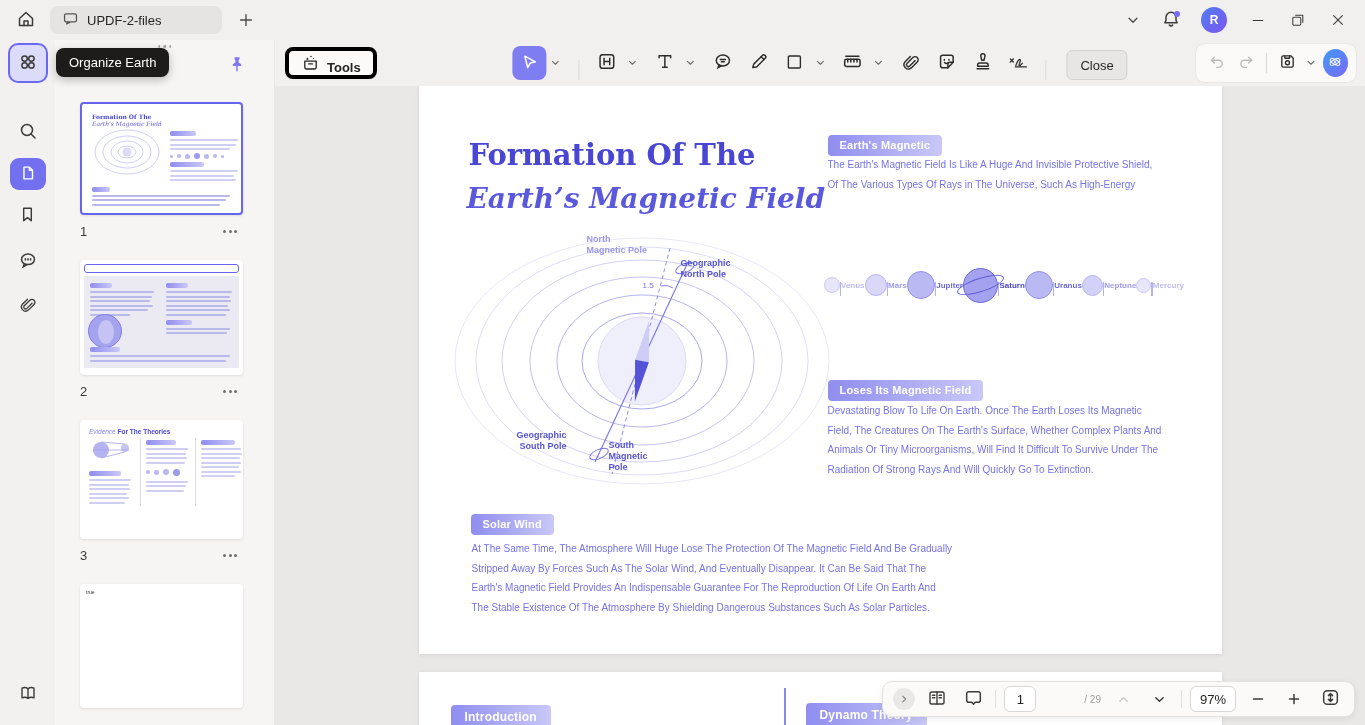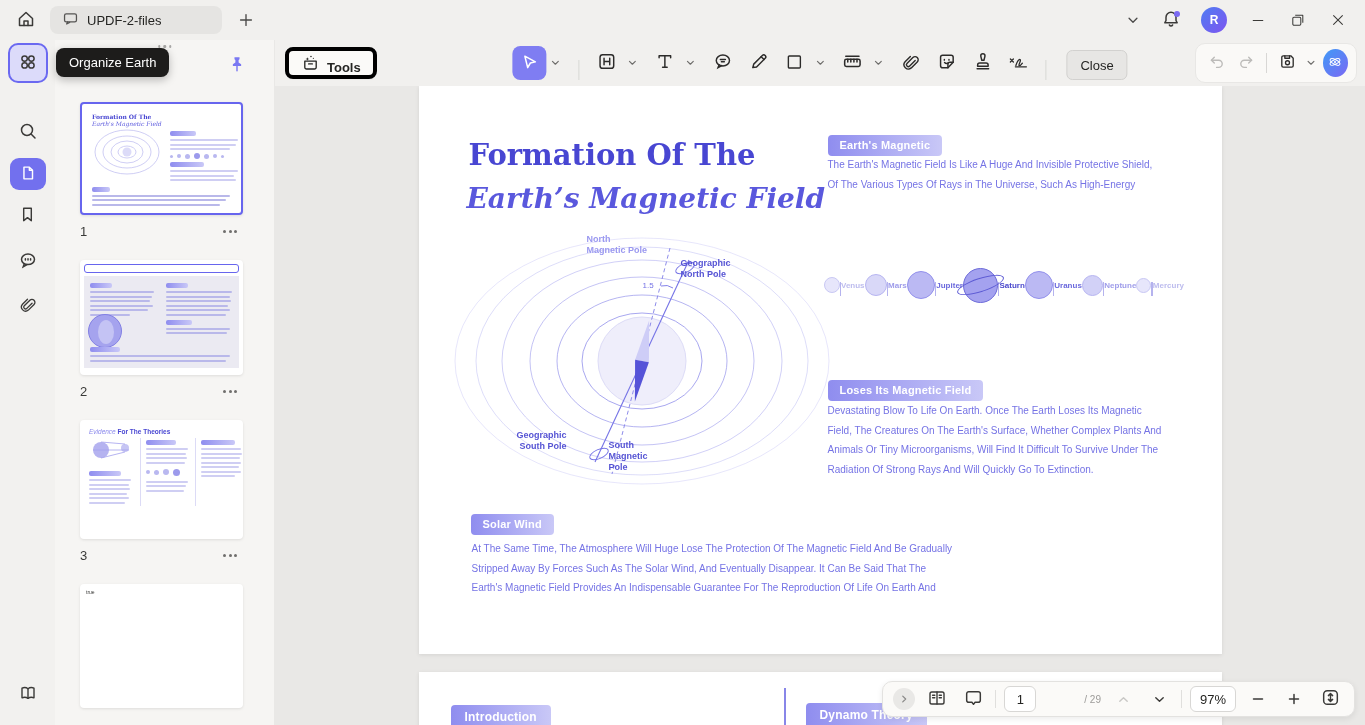--- a/index.html
+++ b/index.html
@@ -777,20 +777,21 @@
           <div>Field, The Creatures On The Earth's Surface, Whether Complex Plants And</div>
             <div>Animals Or Tiny Microorganisms, Will Find It Difficult To Survive Under The</div>
           <div>Radiation Of Strong Rays And Will Quickly Go To Extinction.</div>
         </div>
 
         <div class="badge" style="left:52px; top:428px">Solar Wind</div>
         <div class="doc-para" style="left:53px; top:453px">
           <div>At The Same Time, The Atmosphere Will Huge Lose The Protection Of The Magnetic Field And Be Gradually</div>
             <div>Stripped Away By Forces Such As The Solar Wind, And Eventually Disappear. It Can Be Said That The</div>
           <div>Earth's Magnetic Field Provides An Indispensable Guarantee For The Reproduction Of Life On Earth And</div>
+            <div>The Stable Existence Of The Atmosphere By Shielding Dangerous Substances Such As Solar Particles.</div>
         </div>
       </section>
 
       <section class="page-card page2">
         <div class="badge badge-lg" style="left:32px; top:33px">Introduction</div>
         <div class="p2-divider"></div>
         <div class="badge badge-lg" style="left:387px; top:31px">Dynamo Theory</div>
       </section>
 
     </div>

